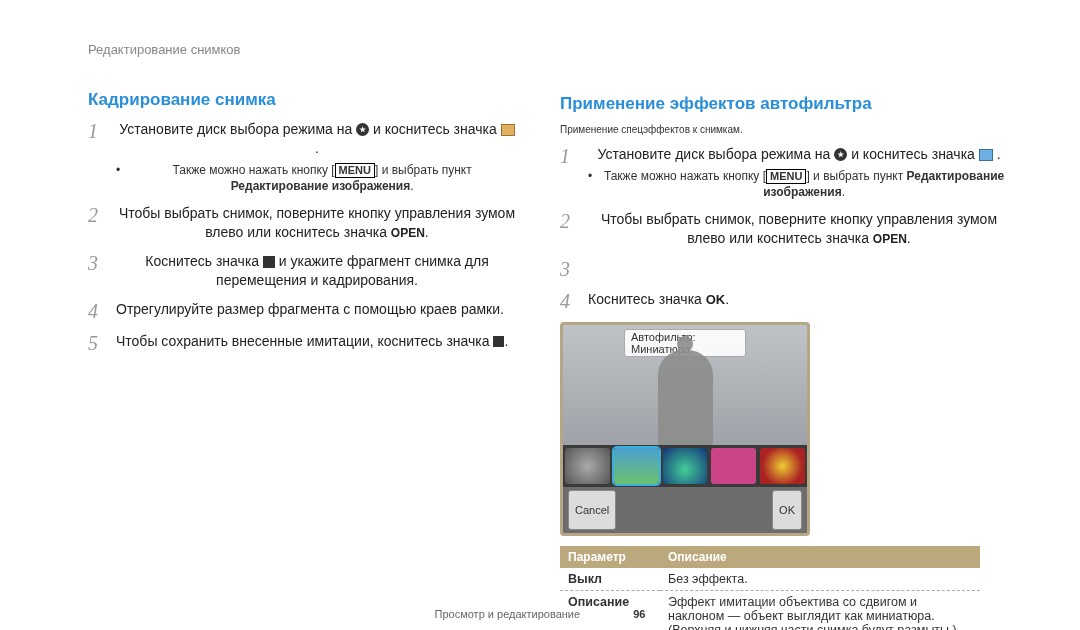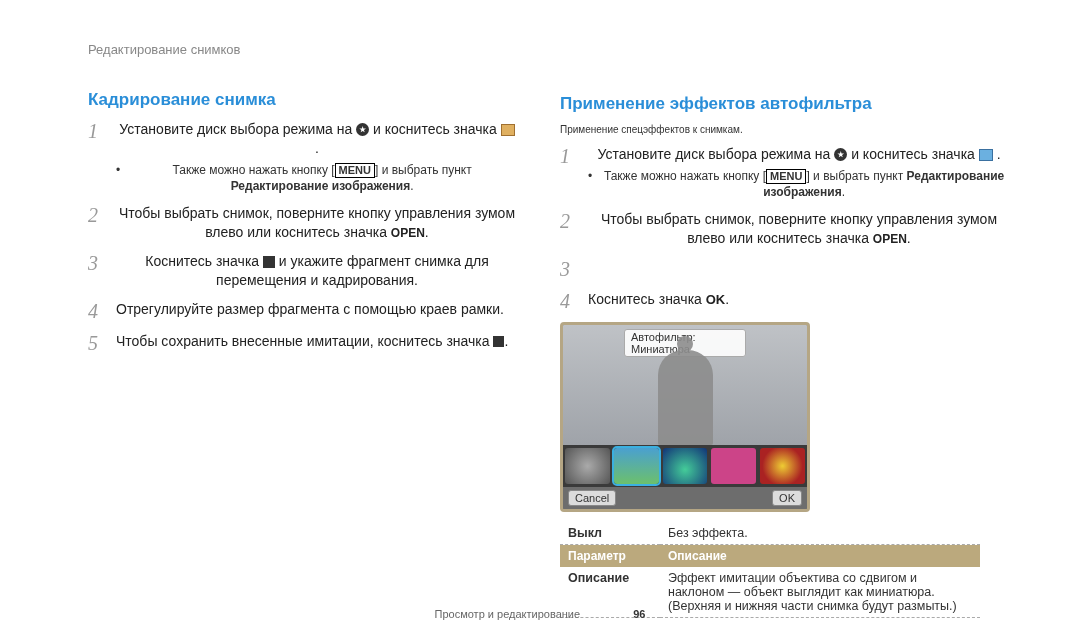--- a/index.html
+++ b/index.html
@@ -174,21 +174,21 @@
   .cam-thumb.t2 { background: linear-gradient(#4aa0d0,#6cc06c); }
   .cam-thumb.t3 { background: radial-gradient(circle at 50% 60%, #4c9, #137); }
   .cam-thumb.t4 { background: #c48; }
   .cam-thumb.t5 { background: radial-gradient(circle, #ec3,#a22 70%); }
   .cam-bottom {
     background:#6d6d6d; display:flex; justify-content:space-between;
     padding:3px 5px;
   }
   .cam-btn {
     background:#dcdcdc; border:1px solid #888; border-radius:3px;
-    font-size:11px; padding:1px 6px; color:#333;
+    font-size:11px; padding:13px 6px; color:#333;
   }
 
   
   table.params {
     border-collapse: collapse;
     width: 420px;
     font-size: 12.5px;
   }
   table.params th {
     background:#bba97d; color:#fff; text-align:left;
@@ -313,26 +313,26 @@
     </div>
     <div class="cam-bottom">
       <div class="cam-btn">Cancel</div>
       <div class="cam-btn">OK</div>
     </div>
   </div>
 
   <table class="params">
     <tbody>
         <tr>
+      <th>Параметр</th>
+      <th>Описание</th>
+    </tr>
+    <tr>
       <td class="pname">Выкл</td>
       <td>Без эффекта.</td>
-    </tr>
-    <tr>
-      <th>Параметр</th>
-      <th>Описание</th>
     </tr>
     <tr>
       <td class="pname">Описание</td>
       <td>Эффект имитации объектива со сдвигом и наклоном — объект выглядит как миниатюра. (Верхняя и нижняя части снимка будут размыты.)</td>
     </tr>
   </tbody>
     </table>
 </div>
 
 <div class="footer">

